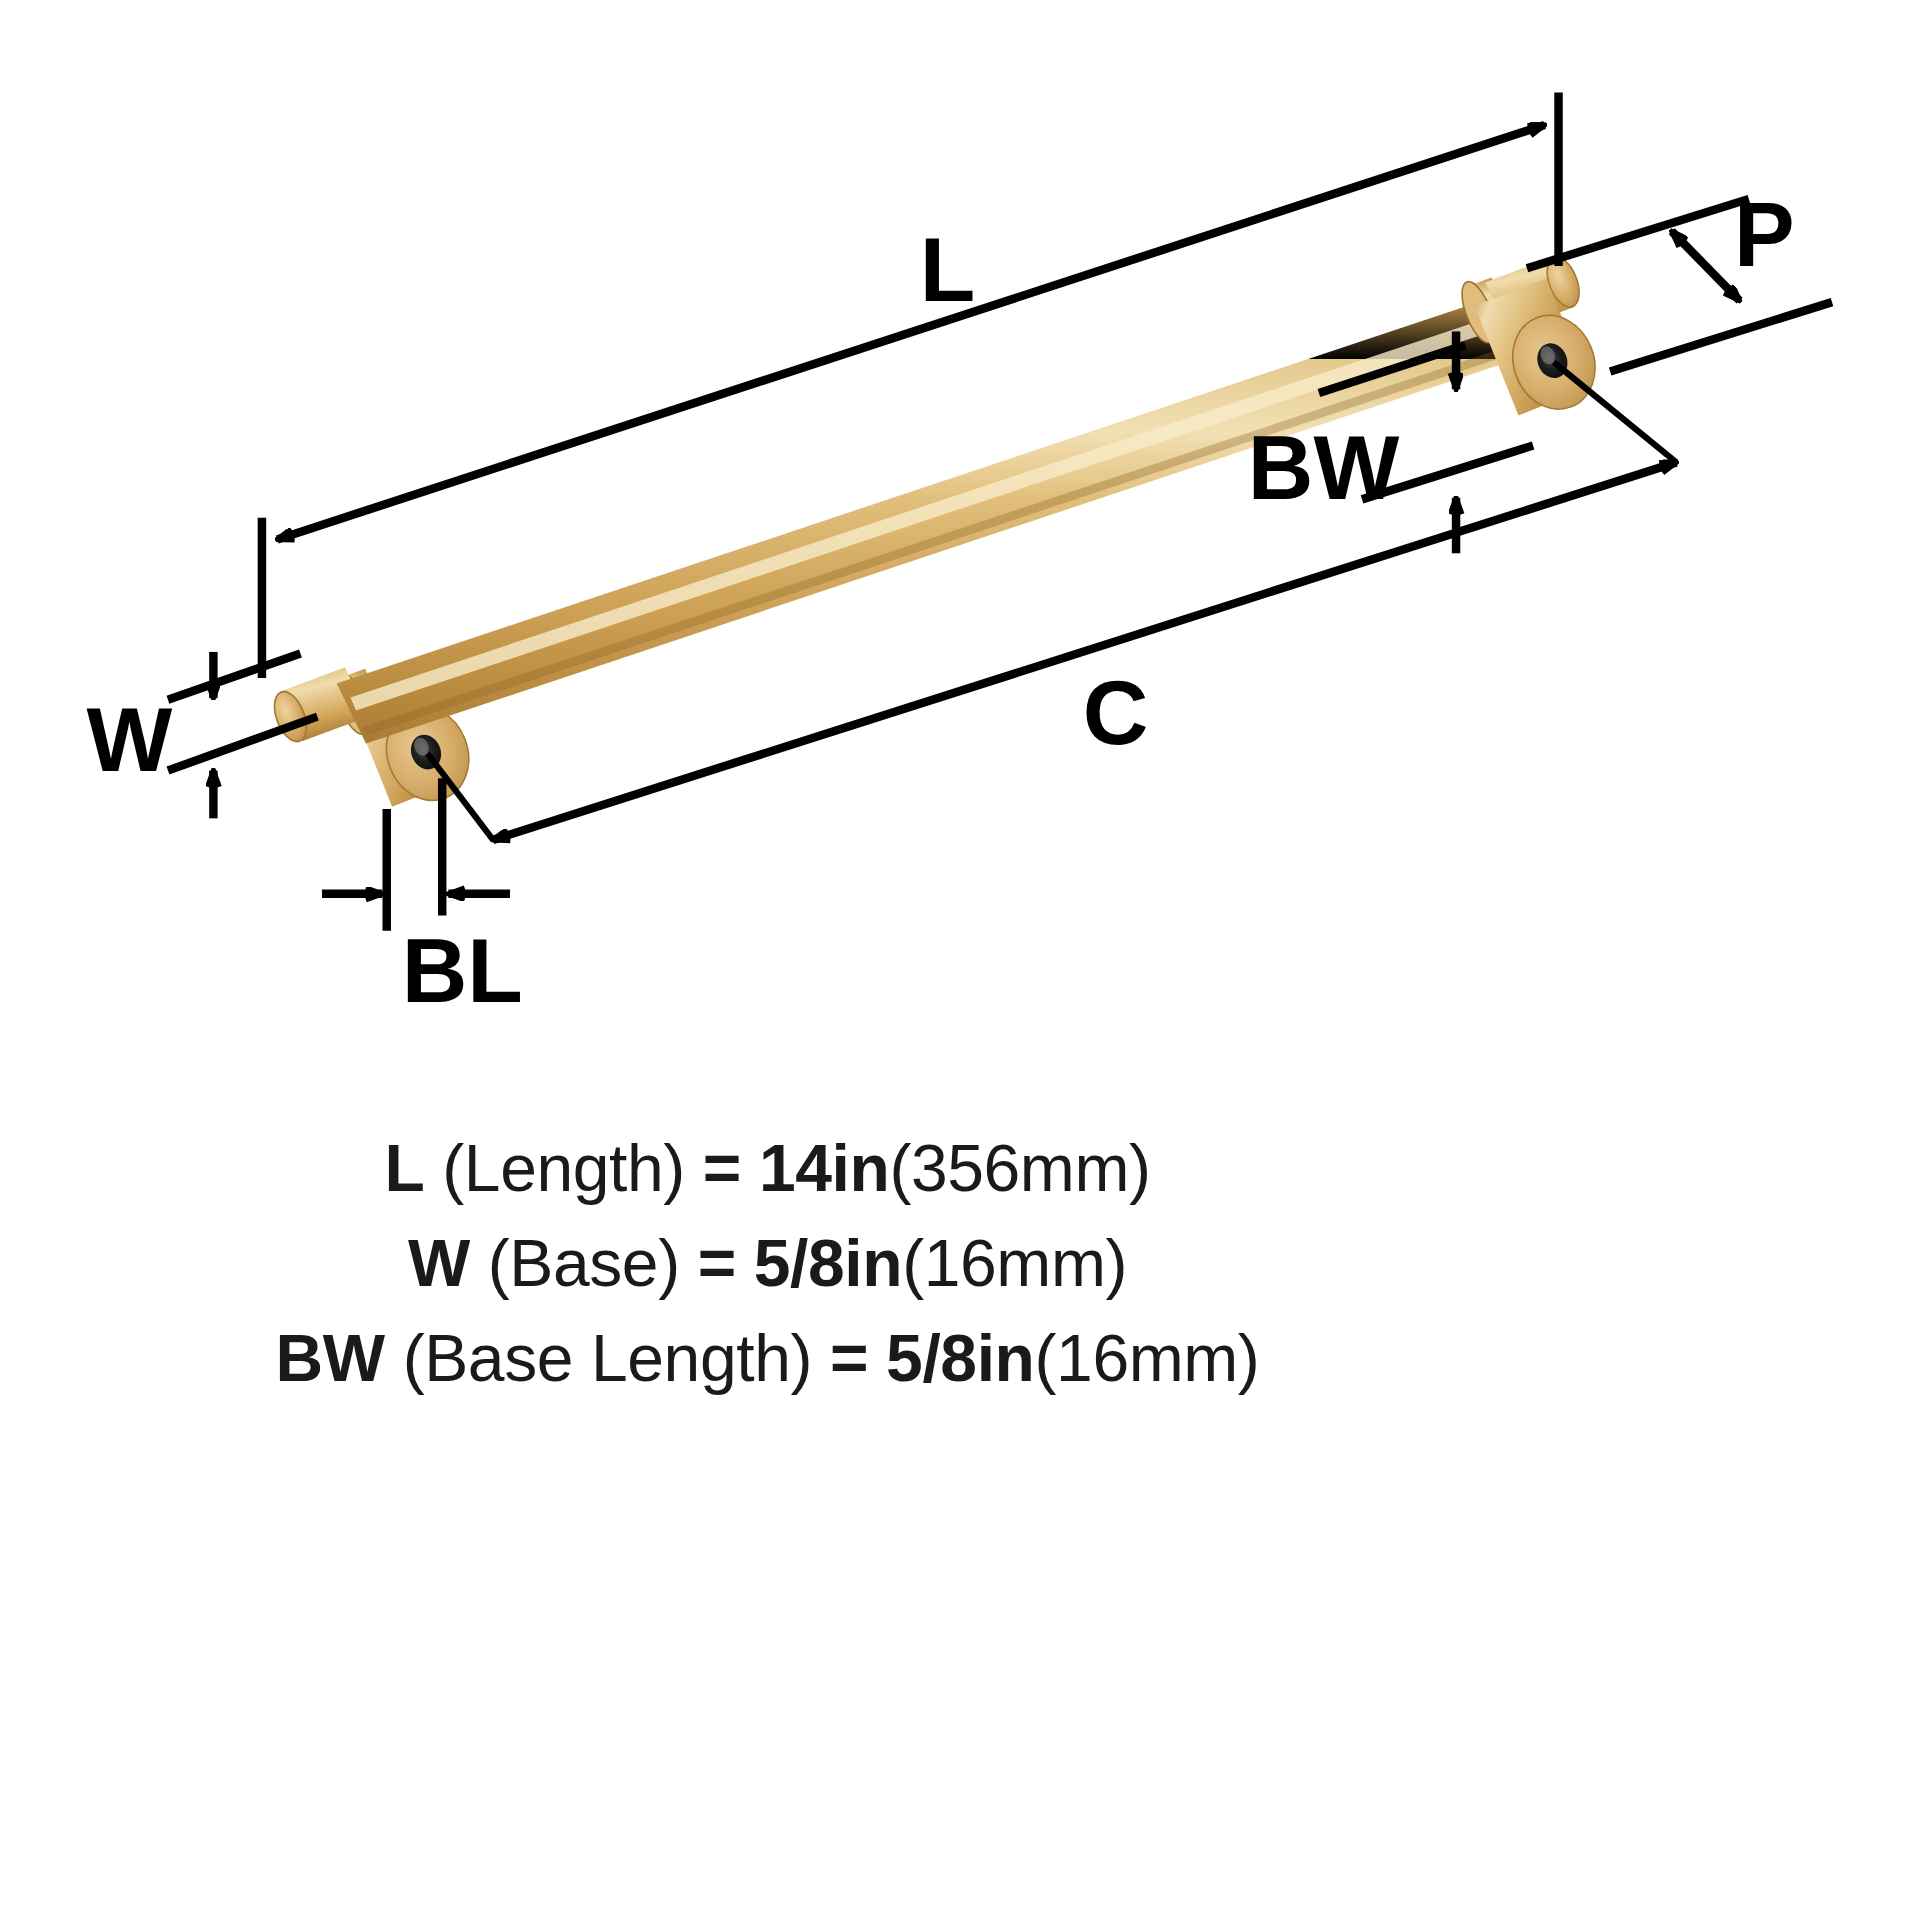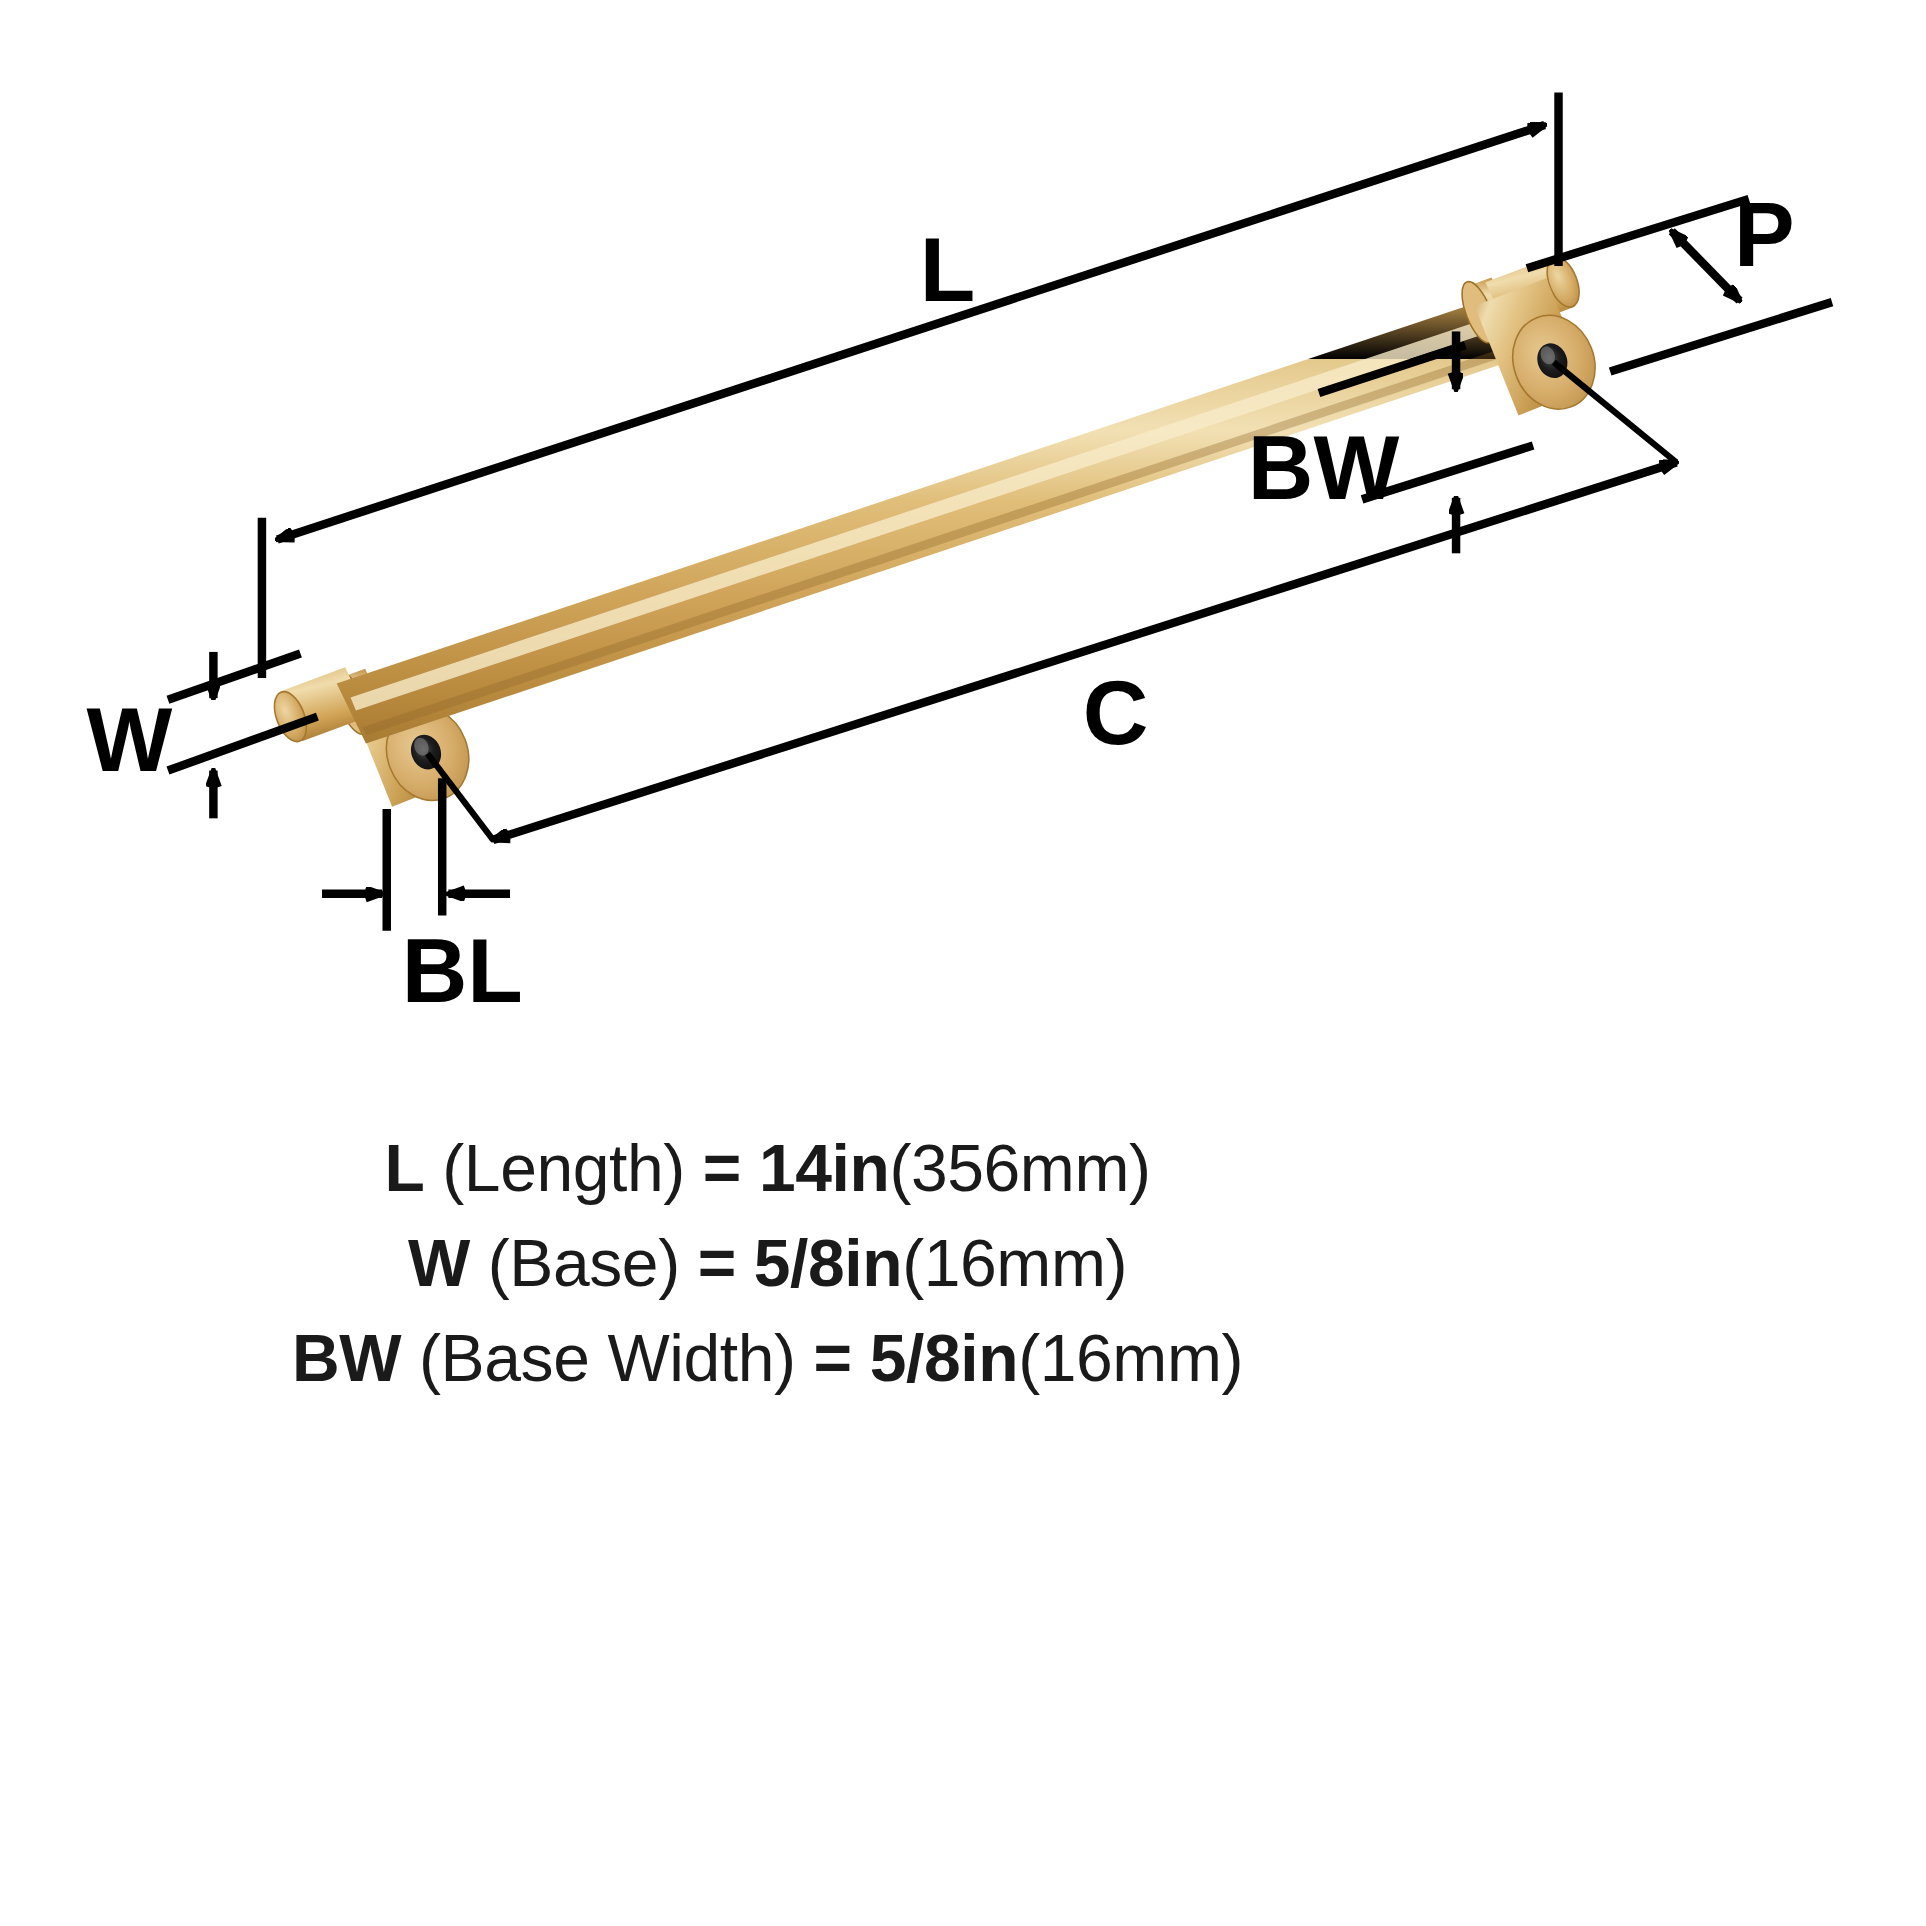--- a/index.html
+++ b/index.html
@@ -218,17 +218,17 @@
   </div>
 
   <div class="spec-row">
     <span class="spec-abbr">W</span><span class="spec-name"> (Base)</span><span class="spec-eq"> = </span><span class="spec-imperial">5/8in</span><span class="spec-metric">(16mm)</span>
   </div>
 
 
 
 
   <div class="spec-row">
-    <span class="spec-abbr">BW</span><span class="spec-name"> (Base Width)</span><span class="spec-eq"> = </span><span class="spec-imperial">5/8in</span><span class="spec-metric">(16mm)</span>
+    <span class="spec-abbr">BW</span><span class="spec-name"> (Base Length)</span><span class="spec-eq"> = </span><span class="spec-imperial">5/8in</span><span class="spec-metric">(16mm)</span>
   </div>
 
 </div>
 
 
 </body></html>

